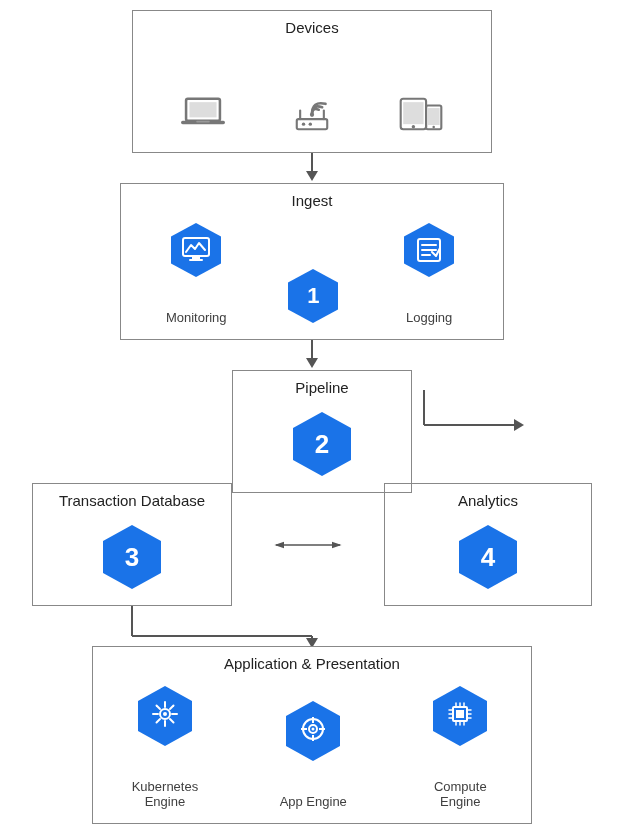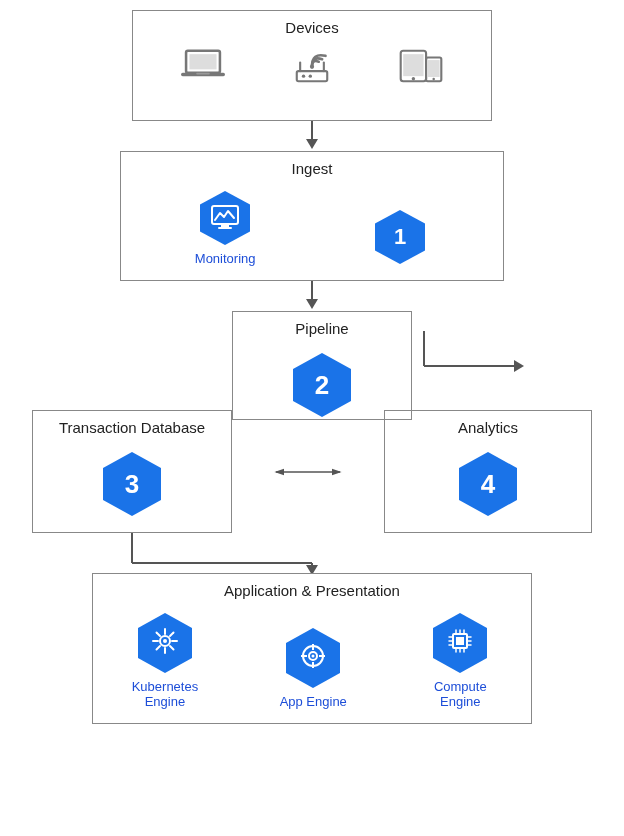--- a/index.html
+++ b/index.html
@@ -18,25 +18,26 @@
       display: flex;
       flex-direction: column;
       align-items: center;
       gap: 0;
     }
 
     
     .devices-box {
       border: 1.5px solid #888;
       width: 360px;
-      padding: 8px 16px 28px;
+      padding: 8px 16px 12px;
       display: flex;
       flex-direction: column;
       align-items: center;
       position: relative;
+      gap: 48px;
     }
     .box-title {
       font-size: 15px;
       color: #222;
       margin-bottom: 8px;
       text-align: center;
     }
     .icon-row {
       display: flex;
       justify-content: space-around;
@@ -76,22 +77,23 @@
       margin-top: 4px;
     }
     .hex-icon-wrap {
       display: flex;
       flex-direction: column;
       align-items: center;
       gap: 4px;
     }
     .hex-icon-label {
       font-size: 13px;
-      color: #1d4ed8;
+      color: #404040;
       text-align: center;
+      margin-top: 27px;
     }
 
     
     .hex {
       width: 58px;
       height: 58px;
       position: relative;
       display: flex;
       align-items: center;
       justify-content: center;
@@ -111,21 +113,21 @@
     .hex-number {
       color: #fff;
       font-size: 22px;
       font-weight: 600;
     }
 
     
     .pipeline-box {
       border: 1.5px solid #888;
       width: 180px;
-      padding: 8px 16px 0;
+      padding: 8px 16px 14px;
       display: flex;
       flex-direction: column;
       align-items: center;
     }
     .trans-db-box {
       border: 1.5px solid #888;
       width: 200px;
       padding: 8px 16px 14px;
       display: flex;
       flex-direction: column;
@@ -271,20 +273,38 @@
         <div class="hex">
           <svg class="hex-bg" viewBox="0 0 58 58" xmlns="http://www.w3.org/2000/svg">
             <polygon points="29,2 54,15.5 54,42.5 29,56 4,42.5 4,15.5" fill="#1a73e8"></polygon>
           </svg>
           <div class="hex-content">
             <span class="hex-number">1</span>
           </div>
         </div>
       </div>
 
+      <div class="hex-icon-wrap">
+        <div class="hex">
+          <svg class="hex-bg" viewBox="0 0 58 58" xmlns="http://www.w3.org/2000/svg">
+            <polygon points="29,2 54,15.5 54,42.5 29,56 4,42.5 4,15.5" fill="#1a73e8"></polygon>
+          </svg>
+          <div class="hex-content">
+            <svg width="30" height="30" viewBox="0 0 30 30" fill="white" xmlns="http://www.w3.org/2000/svg">
+
+              <rect x="4" y="4" width="22" height="22" rx="2" stroke="white" stroke-width="2" fill="none"></rect>
+              <line x1="8" y1="10" x2="22" y2="10" stroke="white" stroke-width="2" stroke-linecap="round"></line>
+              <line x1="8" y1="15" x2="22" y2="15" stroke="white" stroke-width="2" stroke-linecap="round"></line>
+              <line x1="8" y1="20" x2="16" y2="20" stroke="white" stroke-width="2" stroke-linecap="round"></line>
+              <polyline points="18,17 22,21 26,13" stroke="white" stroke-width="2" fill="none" stroke-linecap="round" stroke-linejoin="round"></polyline>
+            </svg>
+          </div>
+        </div>
+        <div class="hex-icon-label">Logging</div>
+      </div>
     </div>
   </div>
 
   <div class="arrow-down">
     <svg viewBox="0 0 20 30" xmlns="http://www.w3.org/2000/svg">
       <line x1="10" y1="0" x2="10" y2="22" stroke="#555" stroke-width="2"></line>
       <polygon points="4,18 10,28 16,18" fill="#555"></polygon>
     </svg>
   </div>
 

